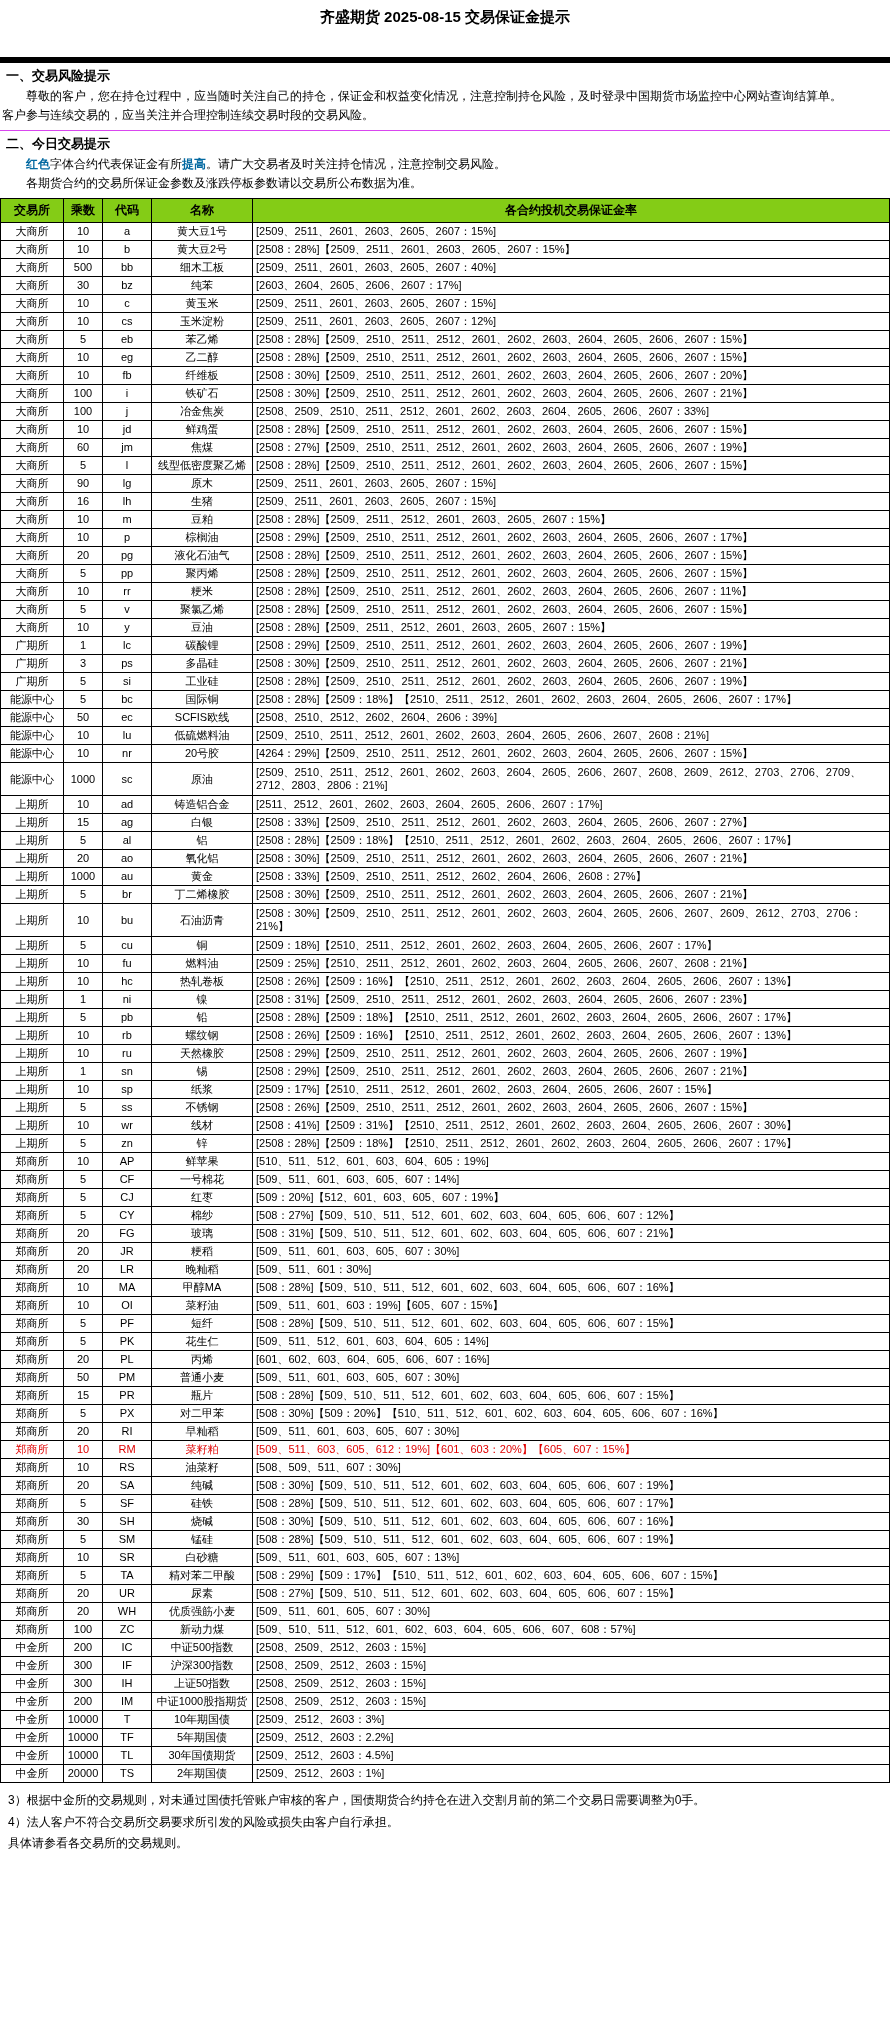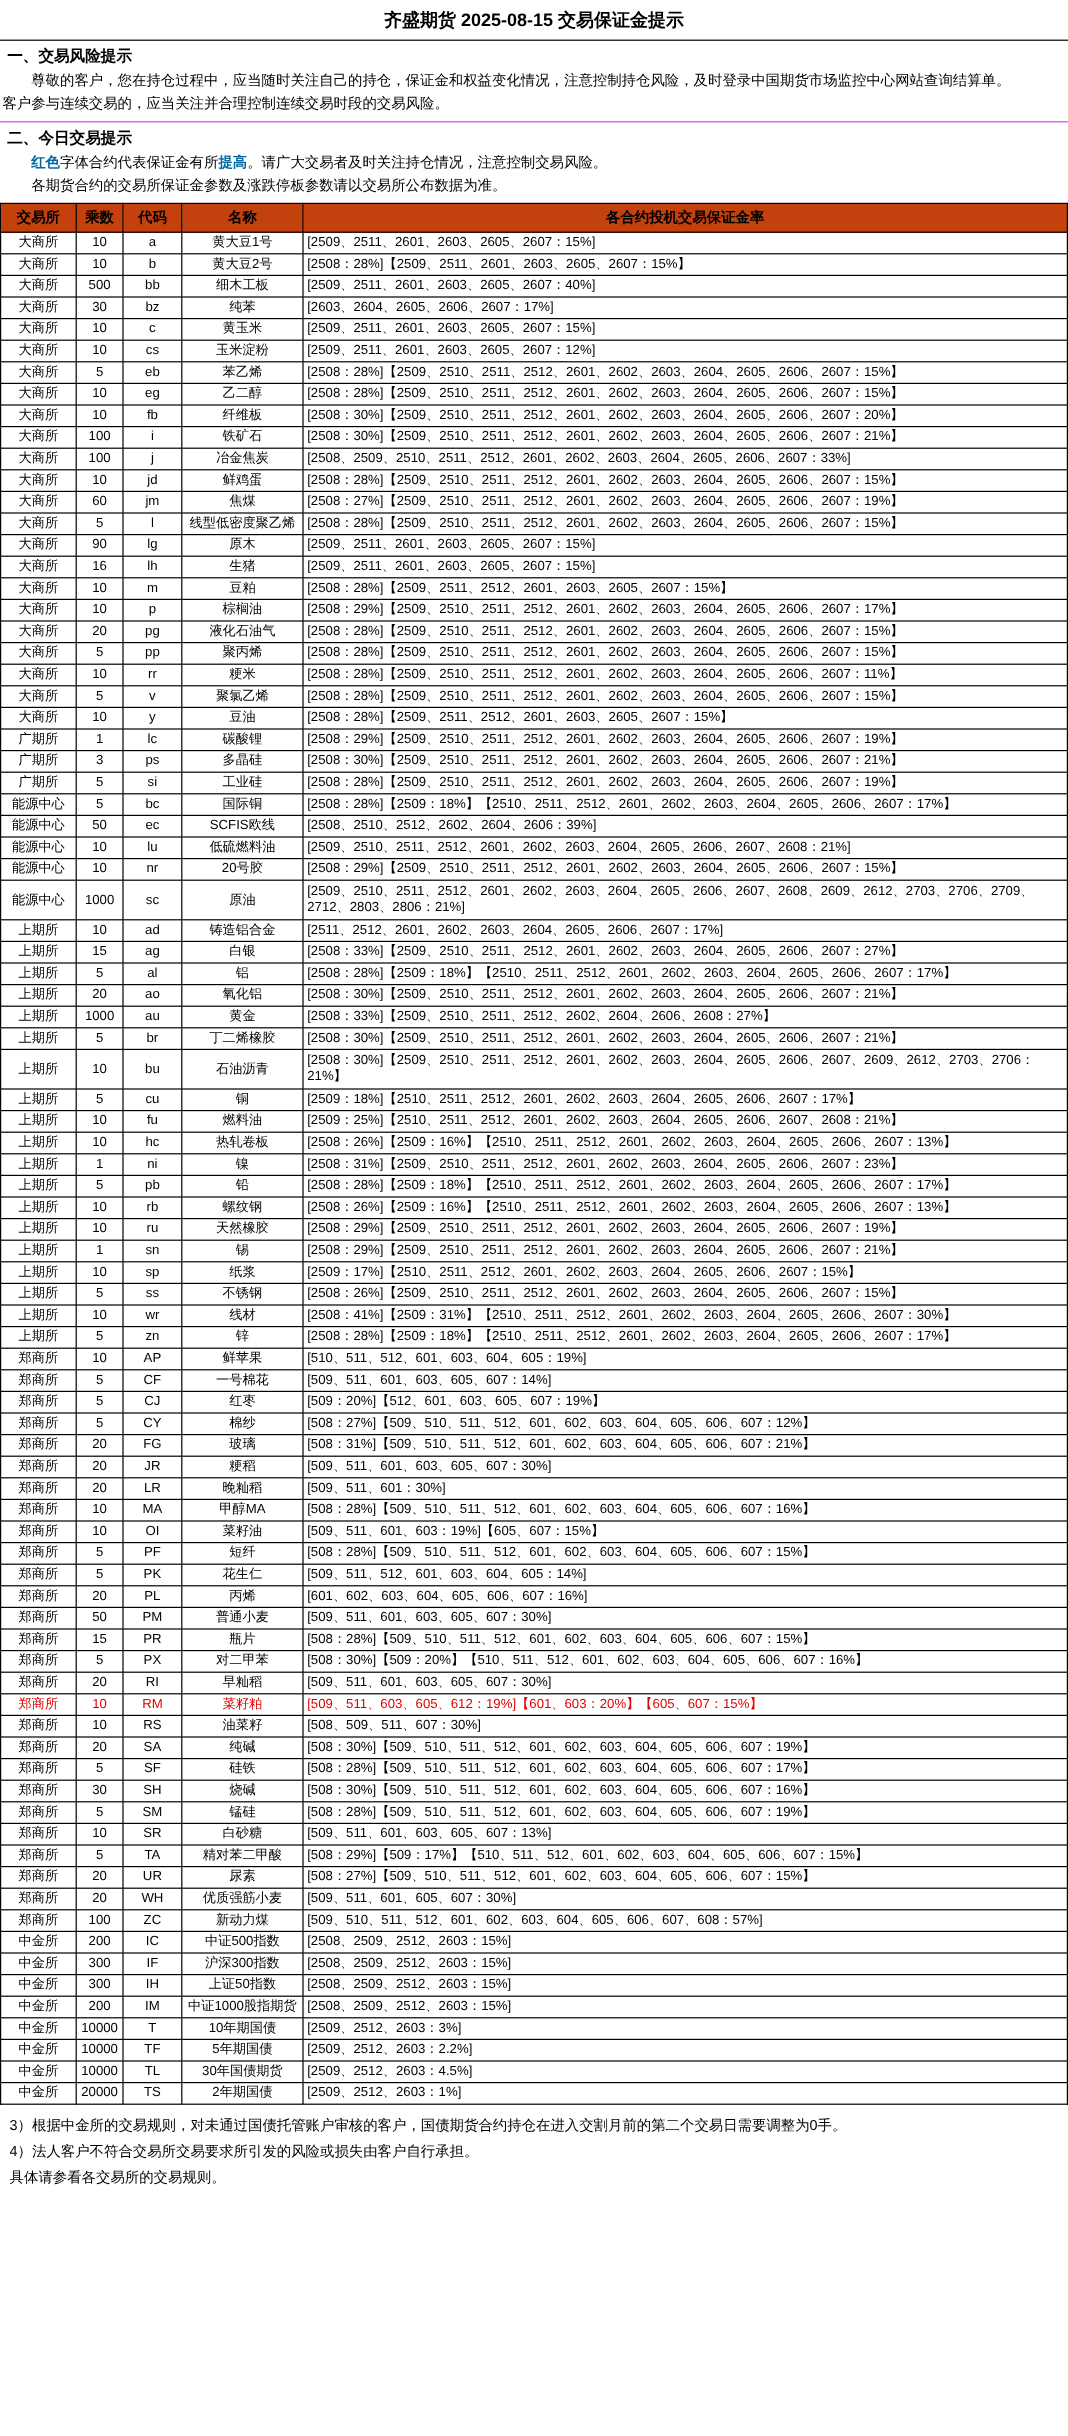--- a/index.html
+++ b/index.html
@@ -5,30 +5,30 @@
   html,body{margin:0;padding:0;background:#ffffff;}
   body{font-family:"Liberation Sans","DejaVu Sans",sans-serif;color:#000;}
   .page{width:890px;margin:0 auto;padding:0;box-sizing:border-box;}
   .title{text-align:center;font-size:15px;font-weight:bold;padding:8px 0 6px;}
   .sect{border-top:1px solid #d946ef;}
   .sect-hd{font-size:13px;font-weight:bold;padding:4px 6px 2px;}
   .sect-bd{font-size:12px;line-height:1.55;padding:0 10px 6px 2px;text-align:justify;}
   .indent{text-indent:24px;display:block;}
   .red{color:#0369a1;font-weight:bold;}
   table.main{border-collapse:collapse;width:100%;table-layout:fixed;}
-  table.main th{border:1px solid #000;background:#c2410c;font-size:12px;font-weight:bold;padding:3px 2px;text-align:center;}
+  table.main th{border:1px solid #000;background:#84cc16;font-size:12px;font-weight:bold;padding:3px 2px;text-align:center;}
   table.main td{border:1px solid #000;font-size:11px;padding:1px 3px;height:15px;line-height:1.25;}
   .c-ex{width:58px;text-align:center;}
   .c-lot{width:34px;text-align:center;}
   .c-code{width:44px;text-align:center;}
   .c-name{width:96px;text-align:center;}
   .c-rate{text-align:left;padding-left:5px;}
   .notes{font-size:12px;line-height:1.6;padding:8px 8px 14px 8px;}
   .notes p{margin:0 0 2px 0;}
-  .hr-top{border-top:1px solid #000000;}
+  .hr-top{border-top:6px solid #000000;margin-top:24px;}
 </style>
 </head>
 <body>
 
 <div class="page">
 
   <div class="title">齐盛期货 2025-08-15 交易保证金提示</div>
 
   <div class="sect hr-top">
     <div class="sect-hd">一、交易风险提示</div>
@@ -260,21 +260,21 @@
           <td class="c-lot">10</td>
           <td class="c-code">lu</td>
           <td class="c-name">低硫燃料油</td>
           <td class="c-rate">[2509、2510、2511、2512、2601、2602、2603、2604、2605、2606、2607、2608：21%]</td>
         </tr>
         <tr>
           <td class="c-ex">能源中心</td>
           <td class="c-lot">10</td>
           <td class="c-code">nr</td>
           <td class="c-name">20号胶</td>
-          <td class="c-rate">[2508：29%]【2509、2510、2511、2512、2601、2602、2603、2604、2605、2606、2607：15%】</td>
+          <td class="c-rate">[4264：29%]【2509、2510、2511、2512、2601、2602、2603、2604、2605、2606、2607：15%】</td>
         </tr>
         <tr>
           <td class="c-ex" style="height: 30px;">能源中心</td>
           <td class="c-lot" style="height: 30px;">1000</td>
           <td class="c-code" style="height: 30px;">sc</td>
           <td class="c-name" style="height: 30px;">原油</td>
           <td class="c-rate" style="height: 30px;">[2509、2510、2511、2512、2601、2602、2603、2604、2605、2606、2607、2608、2609、2612、2703、2706、2709、2712、2803、2806：21%]</td>
         </tr>
         <tr>
           <td class="c-ex">上期所</td>

